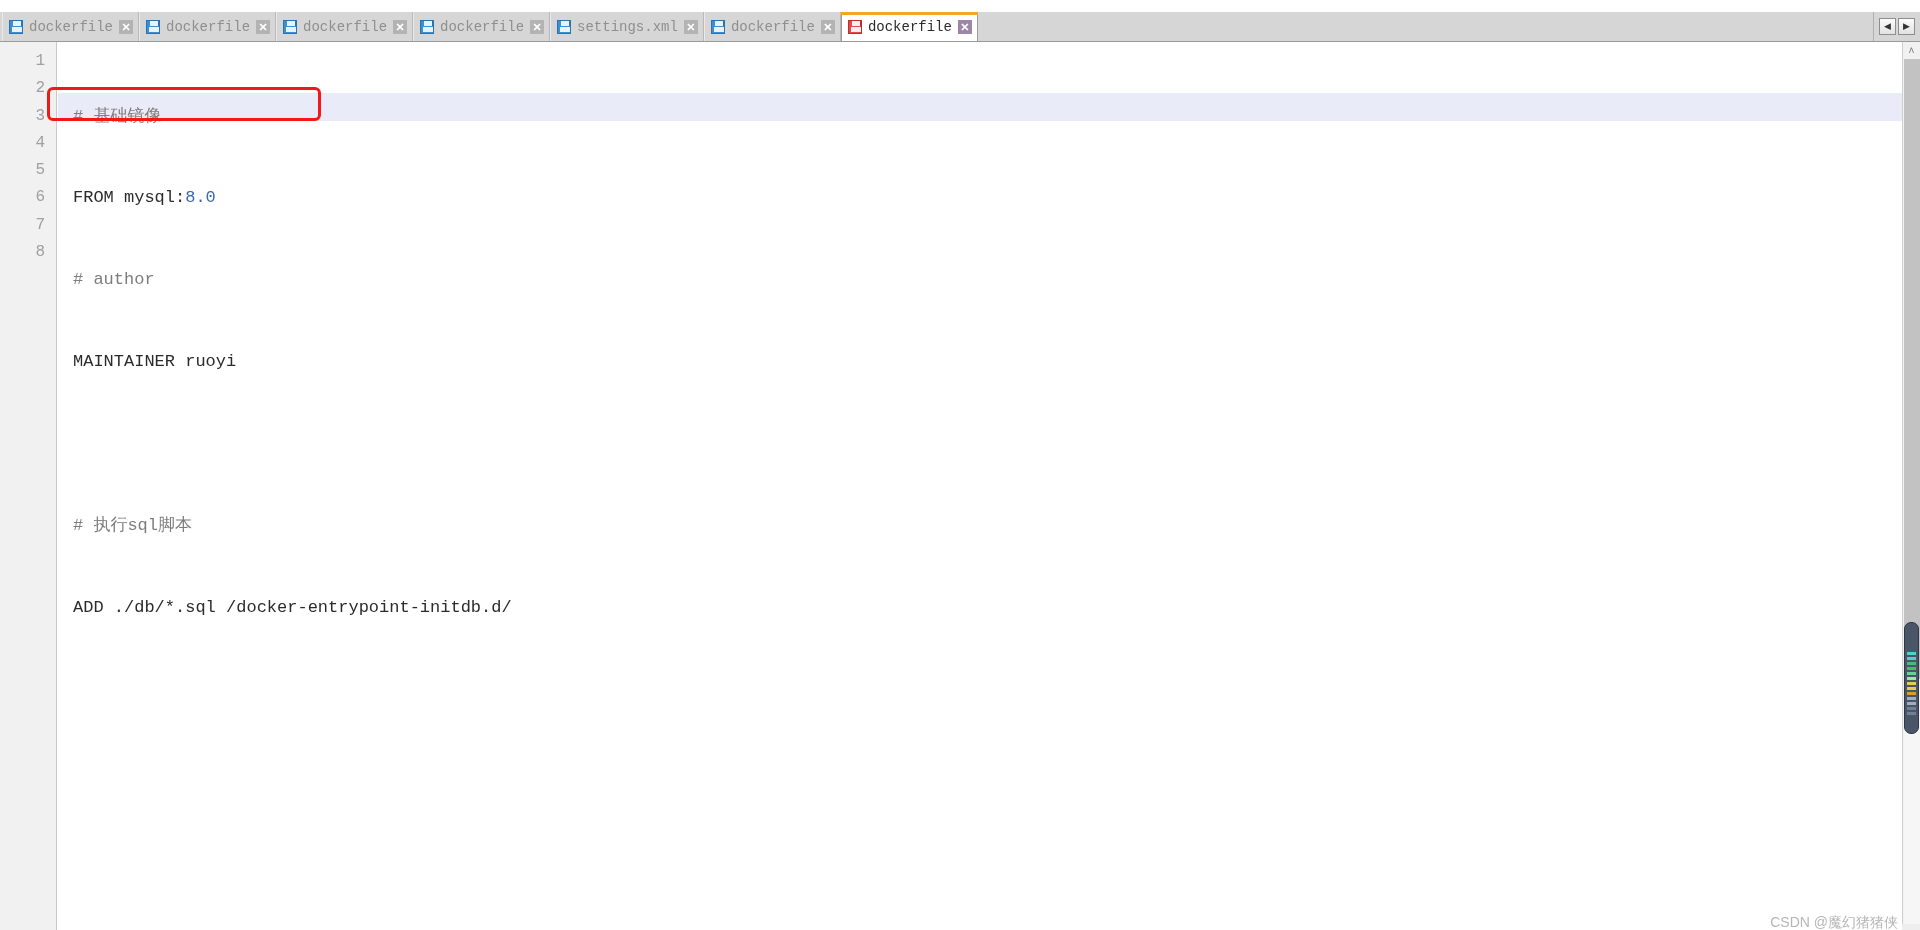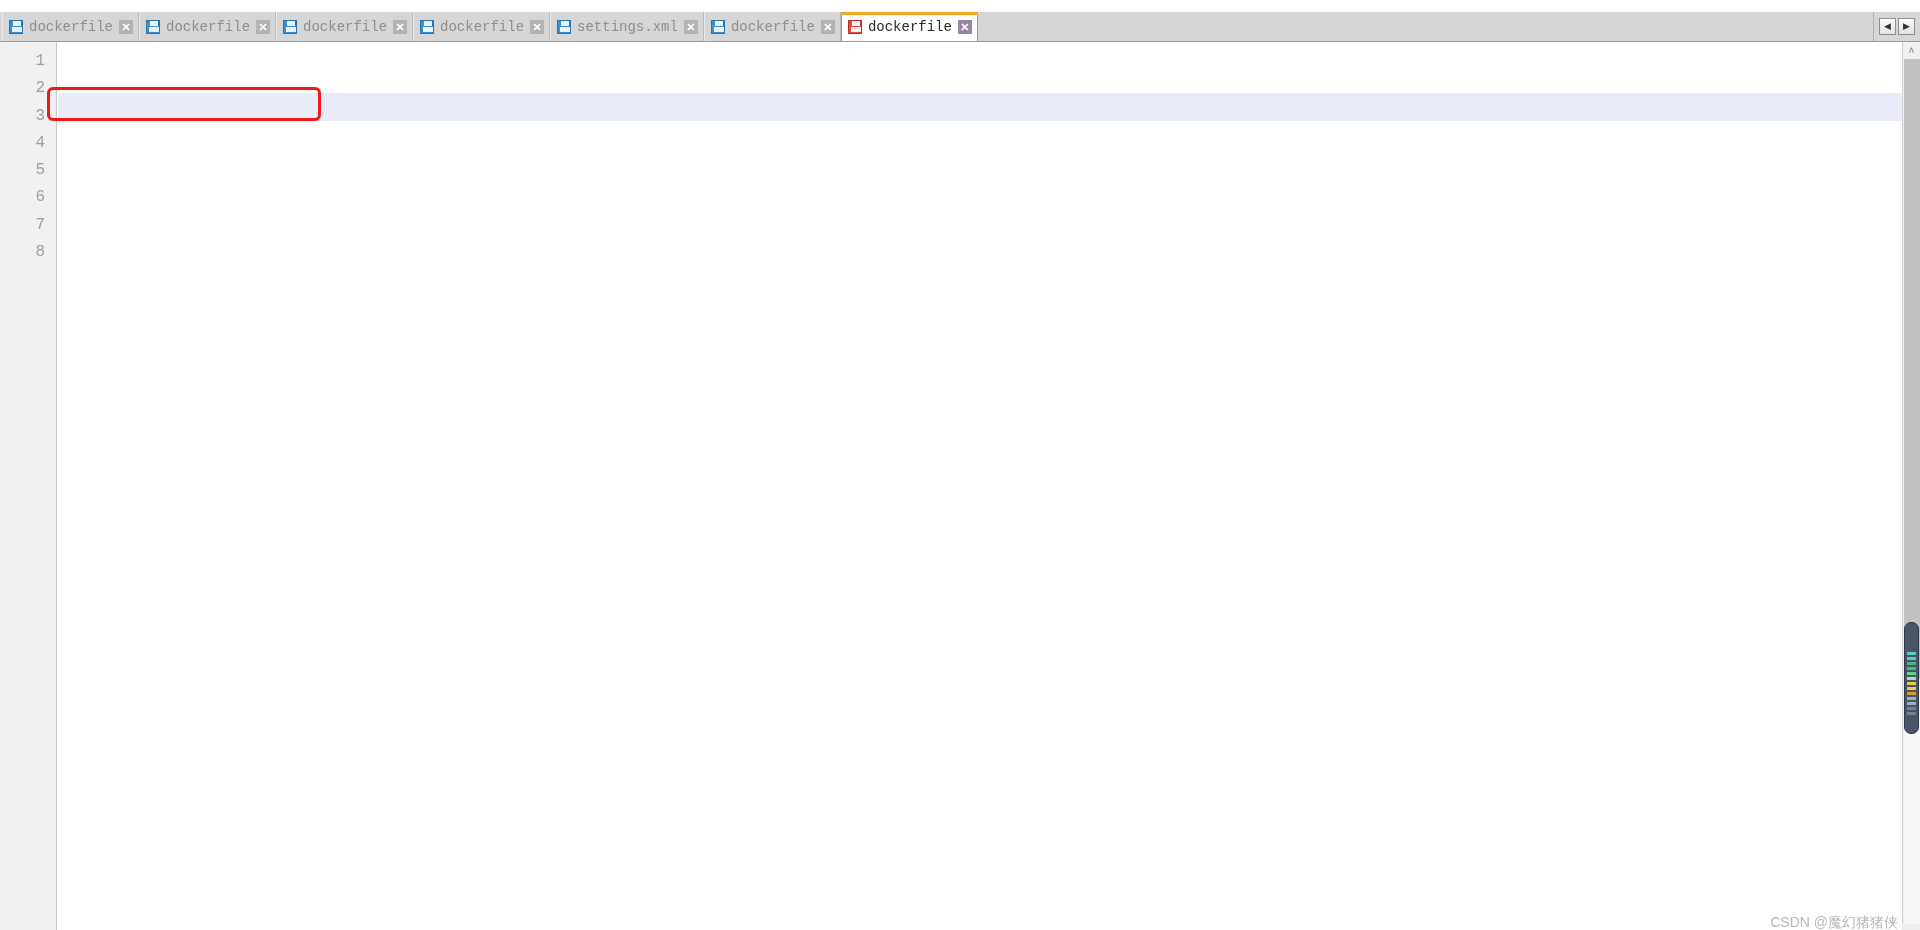--- a/index.html
+++ b/index.html
@@ -366,20 +366,30 @@
       <div>1</div>
       <div>2</div>
       <div>3</div>
       <div>4</div>
       <div>5</div>
       <div>6</div>
       <div>7</div>
       <div>8</div>
     </div>
 
+    <div class="code">
+      <div class="comment"># 基础镜像</div>
+      <div><span>FROM mysql:</span><span class="num">8.0</span></div>
+      <div class="comment"># author</div>
+      <div>MAINTAINER ruoyi</div>
+      <div>&nbsp;</div>
+      <div class="comment"># 执行sql脚本</div>
+      <div>ADD ./db/*.sql /docker-entrypoint-initdb.d/</div>
+      <div>&nbsp;</div>
+    </div>
 
     <div class="annot-box"></div>
 
     <div class="vwatermark">
       <span class="vw1">只</span>
       <span class="vw2">留</span>
       <span class="vw3">下</span>
       <span class="vw4">不</span>
       <span class="vw5">舍</span>
       <span class="vw6">的</span>

